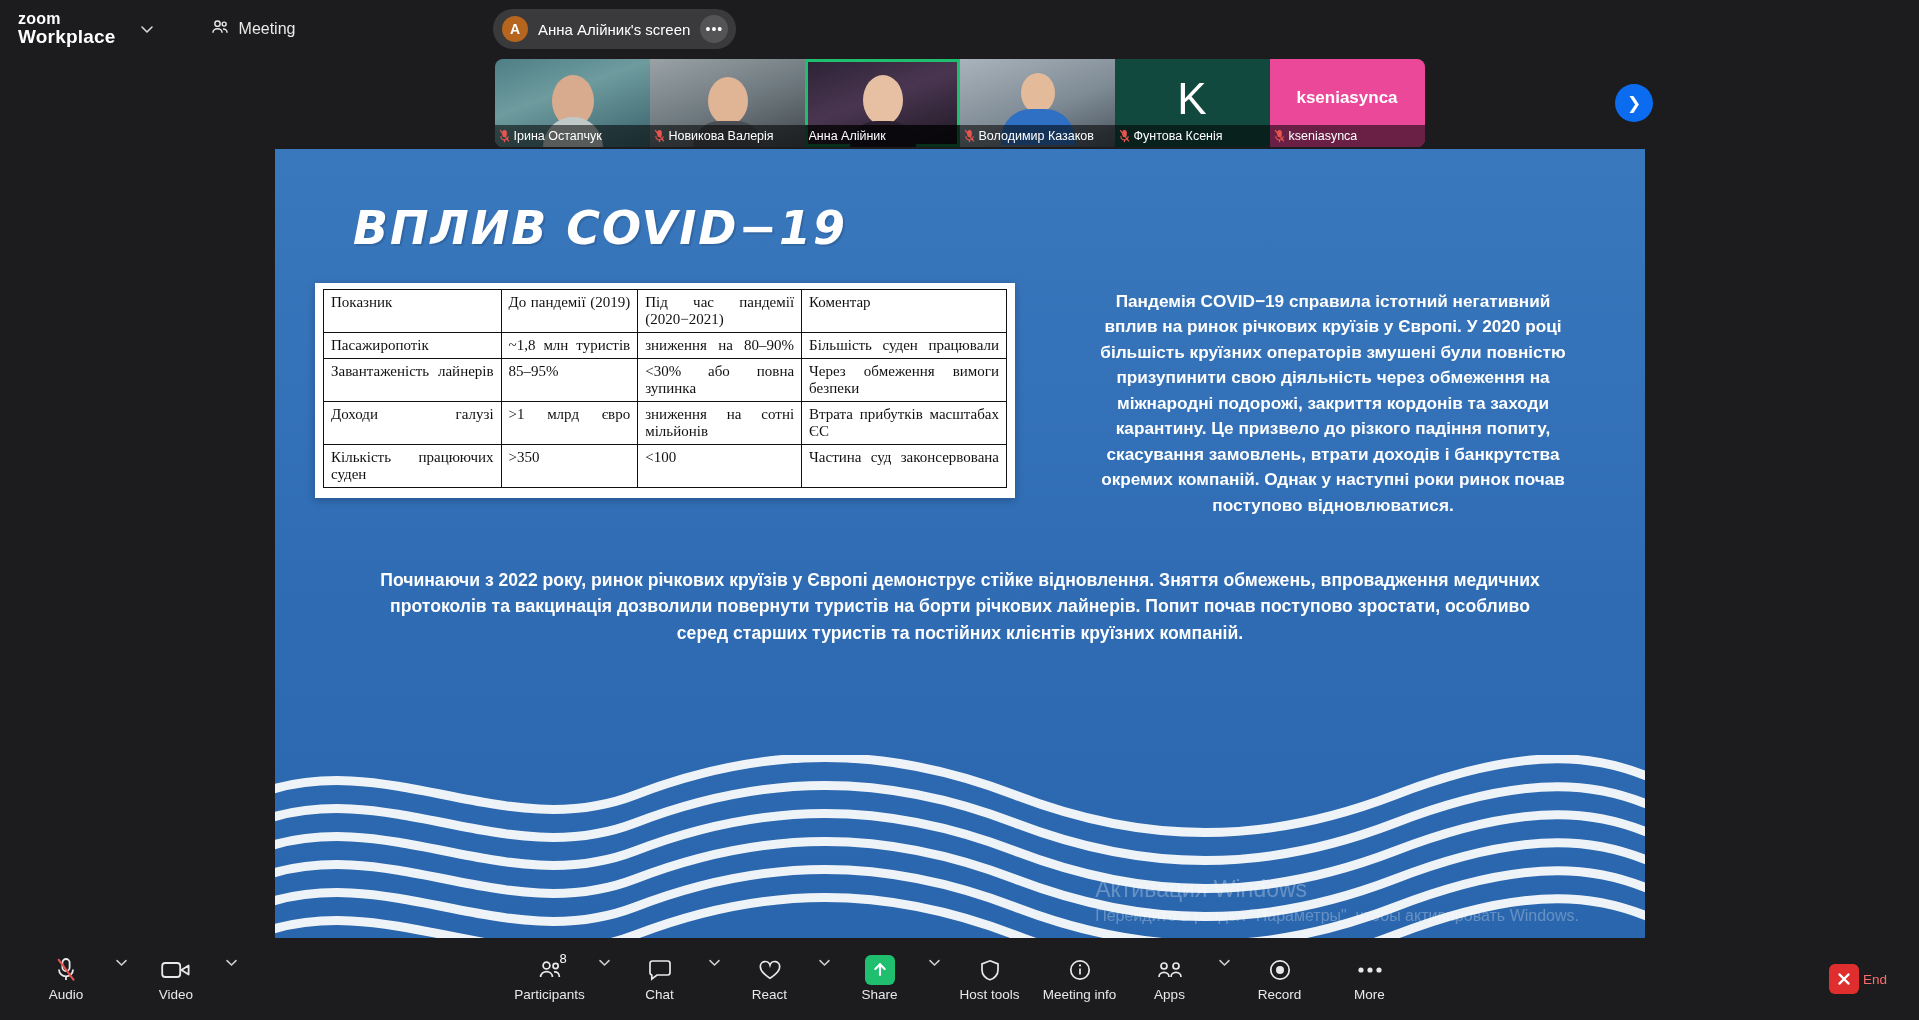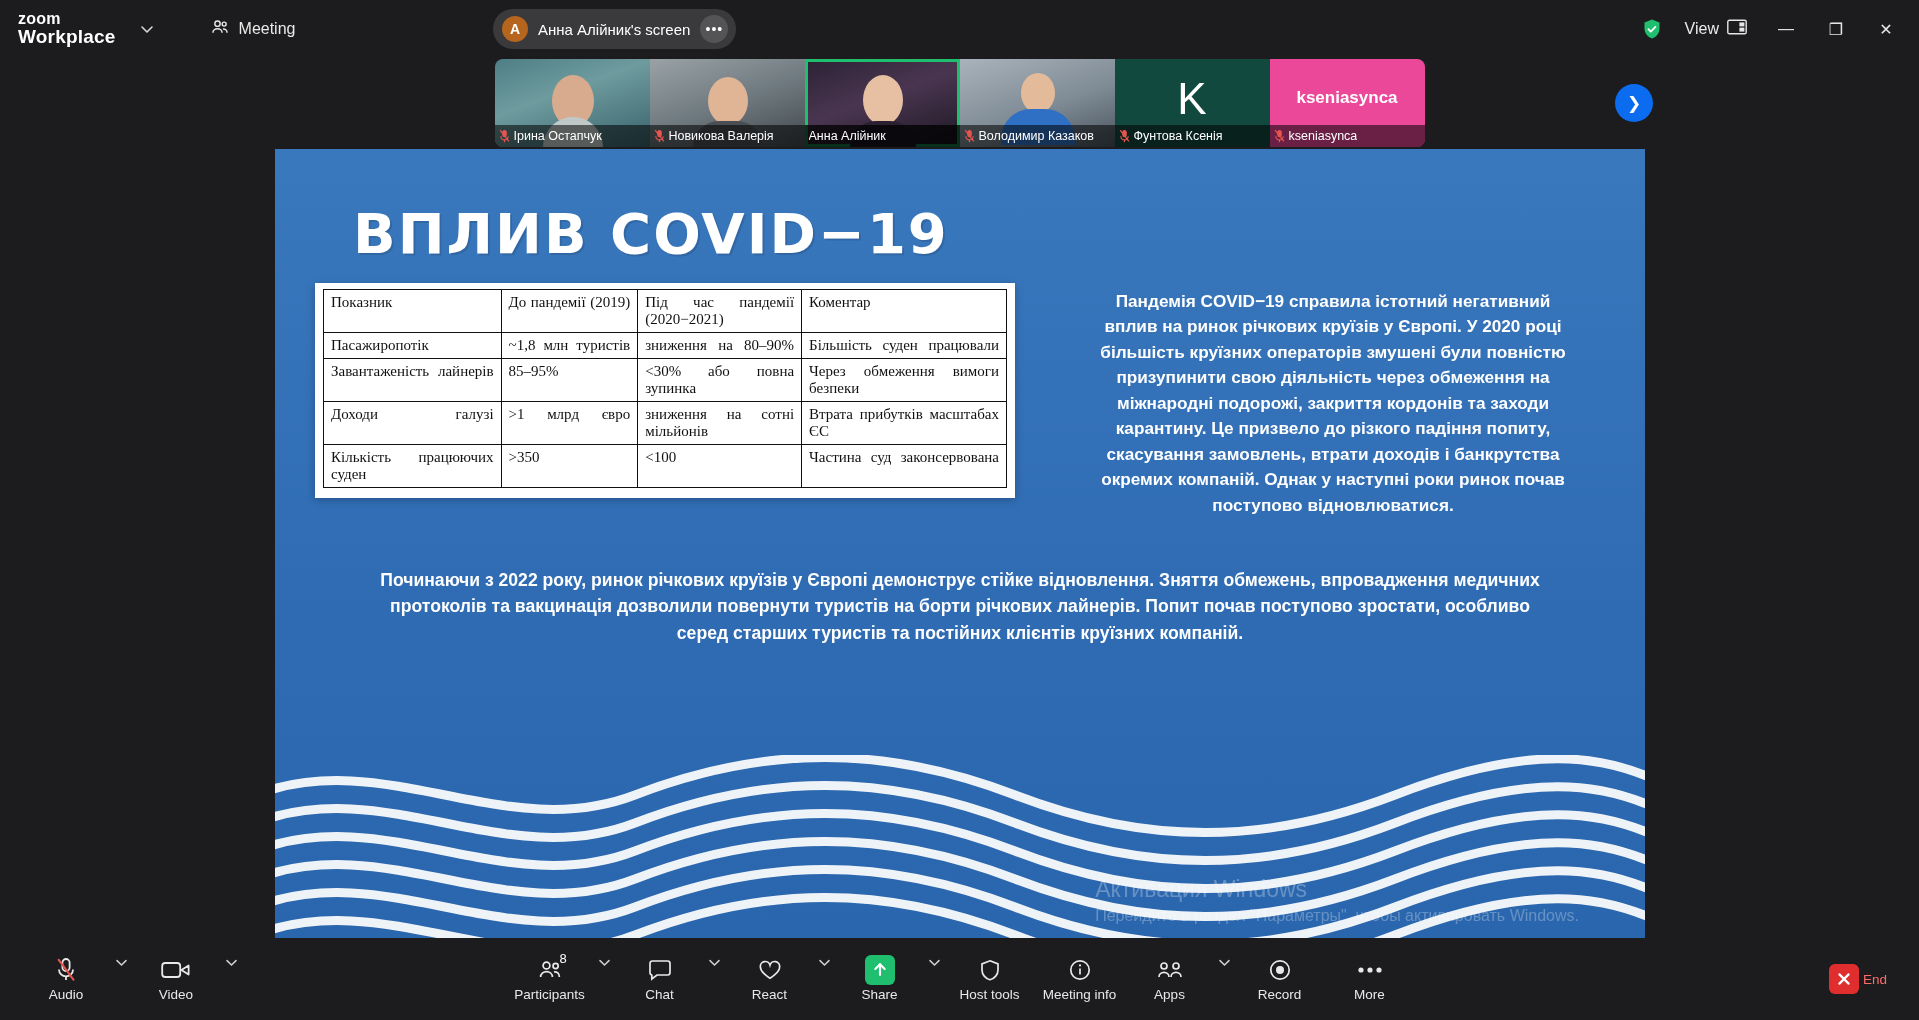--- a/index.html
+++ b/index.html
@@ -131,23 +131,23 @@
     background: #1c1c1e; overflow: hidden;
   }
   .slide {
     position: absolute; left: 275px; top: 1px; width: 1370px; height: 790px;
     background: #2e6fb8;
     background: linear-gradient(180deg,#3a78bd 0%,#2f6cb4 55%,#2a66ad 100%);
     overflow: hidden;
   }
   .slide-title {
     position: absolute; left: 78px; top: 52px;
-    color: #fff; font-size: 56px; font-weight: 700;
+    color: #fff; font-size: 46px; font-weight: 700;
     font-family: "DejaVu Sans", sans-serif;
-    letter-spacing: 2px; 
+    letter-spacing: 2px; font-style: italic;
     text-shadow: 2px 2px 0 rgba(0,0,0,.12);
     text-align: right;
   }
   .table-card {
     position: absolute; left: 40px; top: 134px; width: 700px;
     background: #fff; padding: 6px 8px 10px;
     box-shadow: 0 2px 8px rgba(0,0,0,.25);
   }
   .tbl-title {
     text-align: center; font-family: "Liberation Serif", serif;
@@ -252,41 +252,20 @@
       </span>
       <span>Meeting</span>
     </div>
 
     <div class="share-pill">
       <div class="share-avatar">A</div>
       <div class="nm">Анна Алійник's screen</div>
       <div class="dots-btn">•••</div>
     </div>
 
-    <div class="tb-right">
-      <div class="shield">
-        <svg width="24" height="24" viewBox="0 0 24 24">
-            <path d="M12 2.6l7.5 3v6c0 4.6-3.2 8.6-7.5 9.8C7.7 20.2 4.5 16.2 4.5 11.6v-6z" fill="#1fbf6f"></path>
-            <path d="M8.4 12.2l2.4 2.4 4.6-4.8" stroke="#fff" stroke-width="1.8" fill="none" stroke-linecap="round" stroke-linejoin="round"></path>
-          </svg>
-      </div>
-      <div class="view-btn">
-        <span>View</span>
-        <span>
-          <svg width="20" height="16" viewBox="0 0 20 16">
-              <rect x="0.8" y="1.2" width="18.4" height="13.6" rx="1.6" fill="none" stroke="#e6e6e6" stroke-width="1.4"></rect>
-              <rect x="12.4" y="3.4" width="5" height="4" fill="#e6e6e6"></rect>
-              <rect x="12.4" y="8.6" width="5" height="4" fill="#e6e6e6"></rect>
-            </svg>
-        </span>
-      </div>
-      <div class="win-btn">—</div>
-      <div class="win-btn">❐</div>
-      <div class="win-btn close">✕</div>
-    </div>
   </div>
 
   <div class="filmstrip-wrap">
     <div class="filmstrip">
 
       <div class="tile t1">
         <div class="face f1"></div>
         <div class="face f1b"></div>
         <div class="name">
           <span class="micoff">

